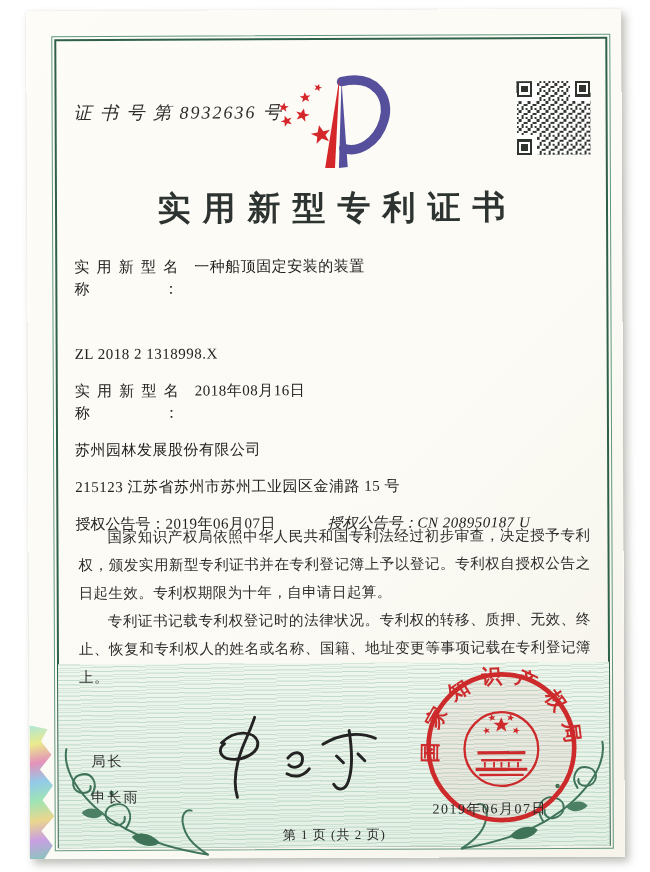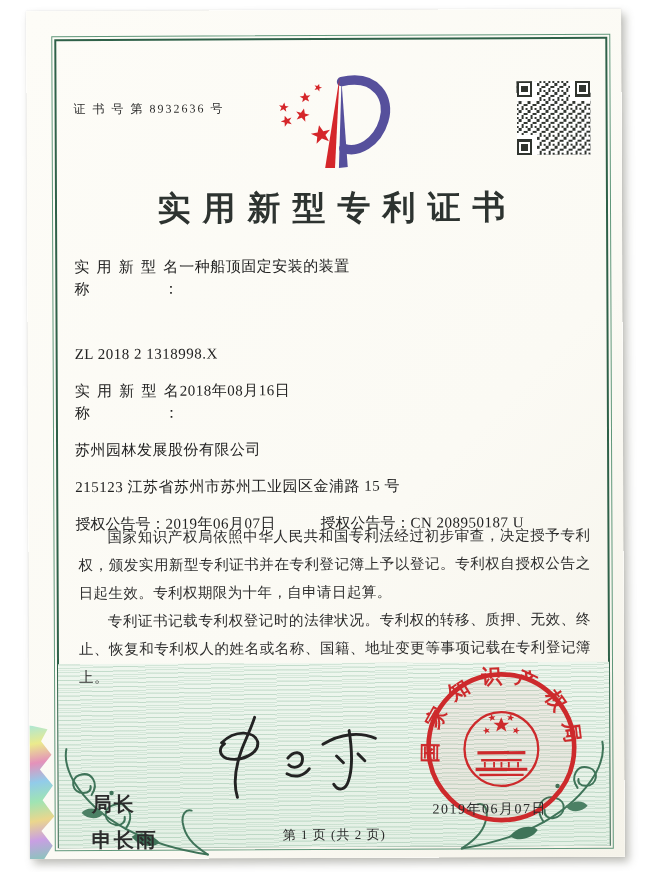--- a/index.html
+++ b/index.html
@@ -42,46 +42,46 @@
     position: absolute; left: 0; top: 714px; width: 26px; height: 134px;
     background: linear-gradient(170deg,
       #9fe3d0 0%, #e8e87a 14%, #e07fb0 28%, #7fc3e8 42%,
       #8fe0a8 56%, #e8d07a 70%, #c08fe0 84%, #6fbfae 100%);
     opacity: 0.85;
     clip-path: polygon(0 0, 70% 3%, 45% 12%, 85% 22%, 40% 33%, 90% 45%,
       50% 56%, 95% 68%, 45% 79%, 88% 90%, 55% 100%, 0 100%);
   }
   .cert-no {
     position: absolute; left: 47px; top: 90px;
-    font-size: 12px; letter-spacing: 2px; color: #2c2c2c;
+    font-size: 18px; letter-spacing: 2px; color: #2c2c2c; font-style: italic;
   }
   .logo { position: absolute; left: 252px; top: 56px; width: 128px; height: 108px; }
   .qr { position: absolute; left: 490px; top: 72px; width: 74px; height: 74px; }
   .title {
     position: absolute; left: 25px; top: 176px; width: 559px;
     text-align: center; font-size: 33px; font-weight: 700;
     letter-spacing: 12px; text-indent: 12px; color: #2d3330;
   }
   .fields { position: absolute; left: 47px; top: 245px; width: 520px; font-size: 15px; color: #232323; }
   .frow { display: flex; margin-bottom: 15px; line-height: 22px; position: relative; }
   .frow.first { margin-bottom: 28px; }
   .flabel {
-    display: inline-block; width: 104px; margin-right: 1px;
+    display: inline-block; width: 104px; margin-right: 16px;
     text-align: justify; text-align-last: justify; flex: 0 0 104px;
   }
   .fvalue { letter-spacing: 0.5px; }
   .grant-row { position: relative; line-height: 22px; }
-  .grant-right { position: absolute; left: 245px; top: 0; white-space: nowrap; }
+  .grant-right { position: absolute; left: 252px; top: 0; white-space: nowrap; font-style: italic; }
   .paras {
     position: absolute; left: 50px; top: 512px; width: 512px;
     font-size: 14.5px; line-height: 28px; color: #2e2e2e;
     text-align: justify;
   }
   .paras p { text-indent: 2em; letter-spacing: 0.4px; }
-  .signer { position: absolute; left: 62px; top: 775px; font-size: 20px; color: #2c2c2c; line-height: 36px; letter-spacing: 2px; font-weight: bold; }
+  .signer { position: absolute; left: 62px; top: 733px; font-size: 14px; color: #2c2c2c; line-height: 36px; letter-spacing: 2px; }
   .signature { position: absolute; left: 165px; top: 698px; width: 185px; height: 95px; }
   .seal { position: absolute; left: 389px; top: 655px; width: 166px; height: 166px; }
   .seal-date {
     position: absolute; left: 375px; top: 791px; width: 170px;
     font-size: 14px; letter-spacing: 1.5px; color: #2b2b2b; text-align: center;
   }
   .footer {
     position: absolute; left: 25px; top: 816px; width: 559px;
     text-align: center; font-size: 13px; color: #2c2c2c; letter-spacing: 1px;
   }

